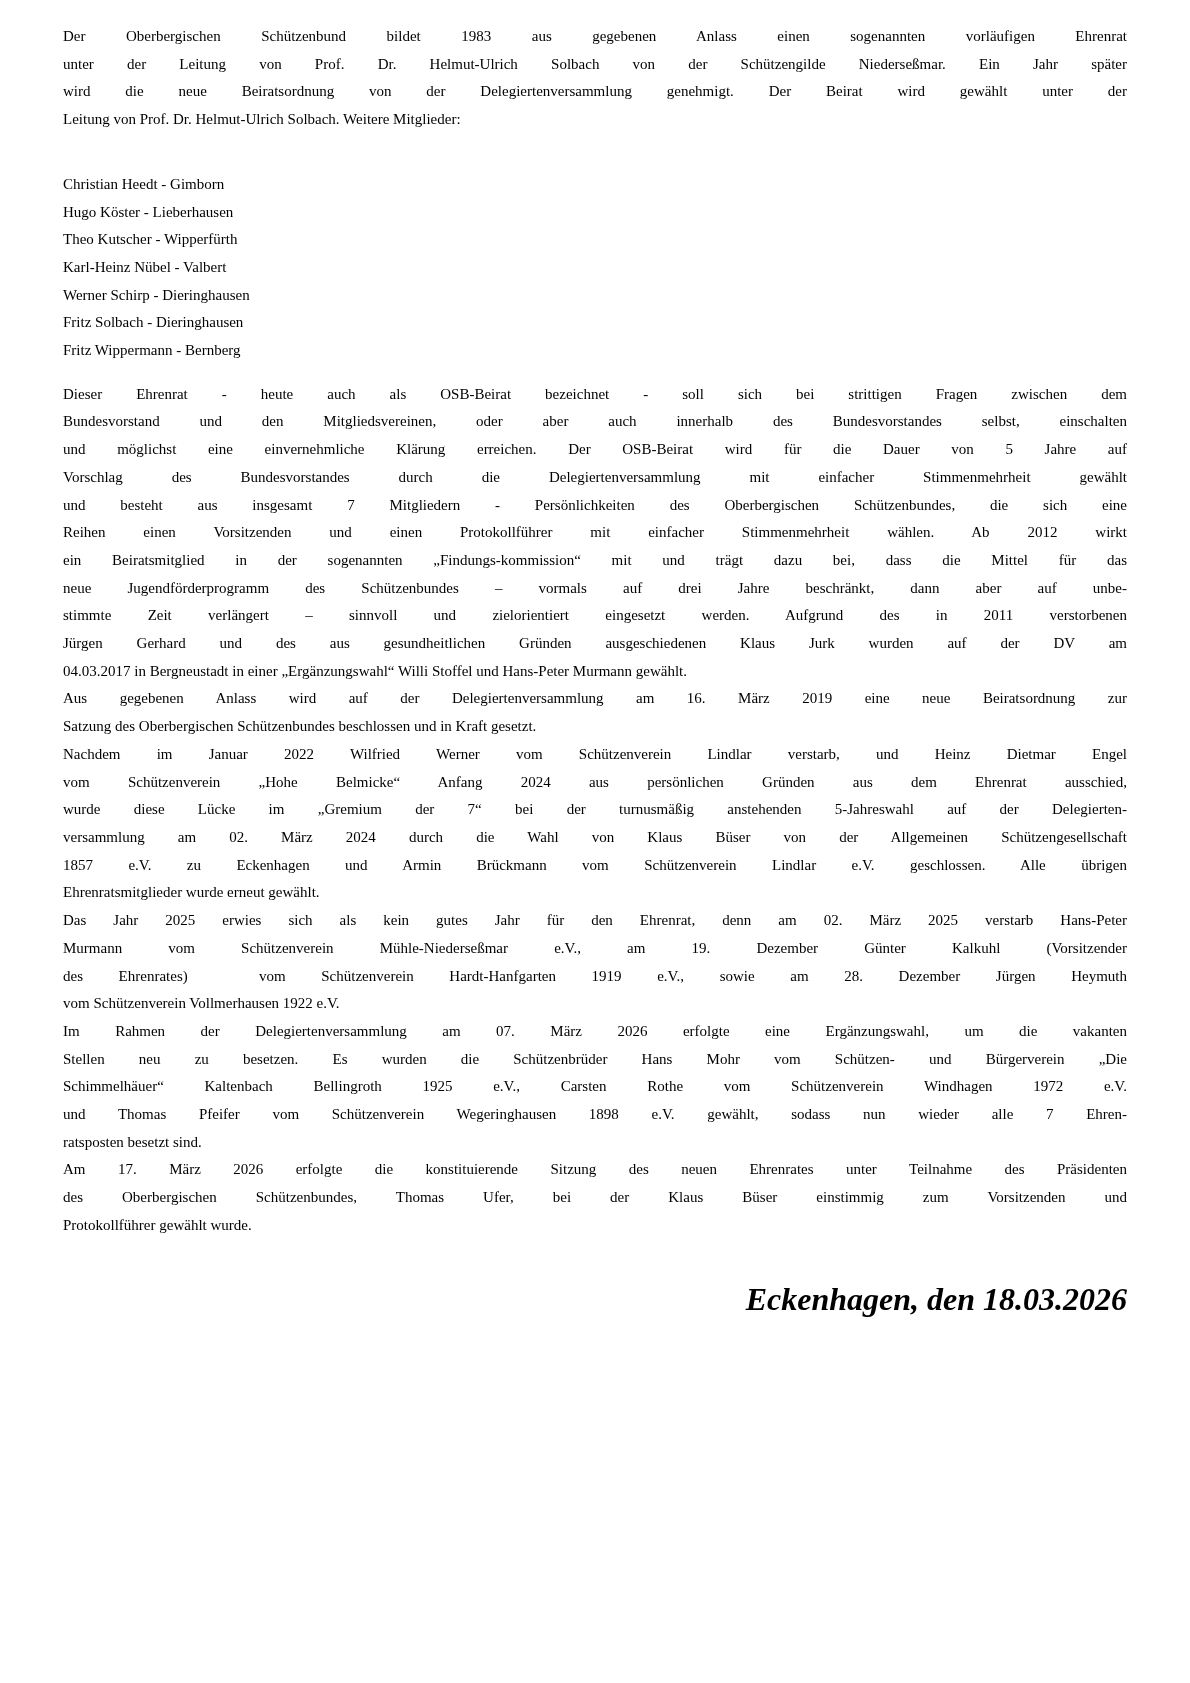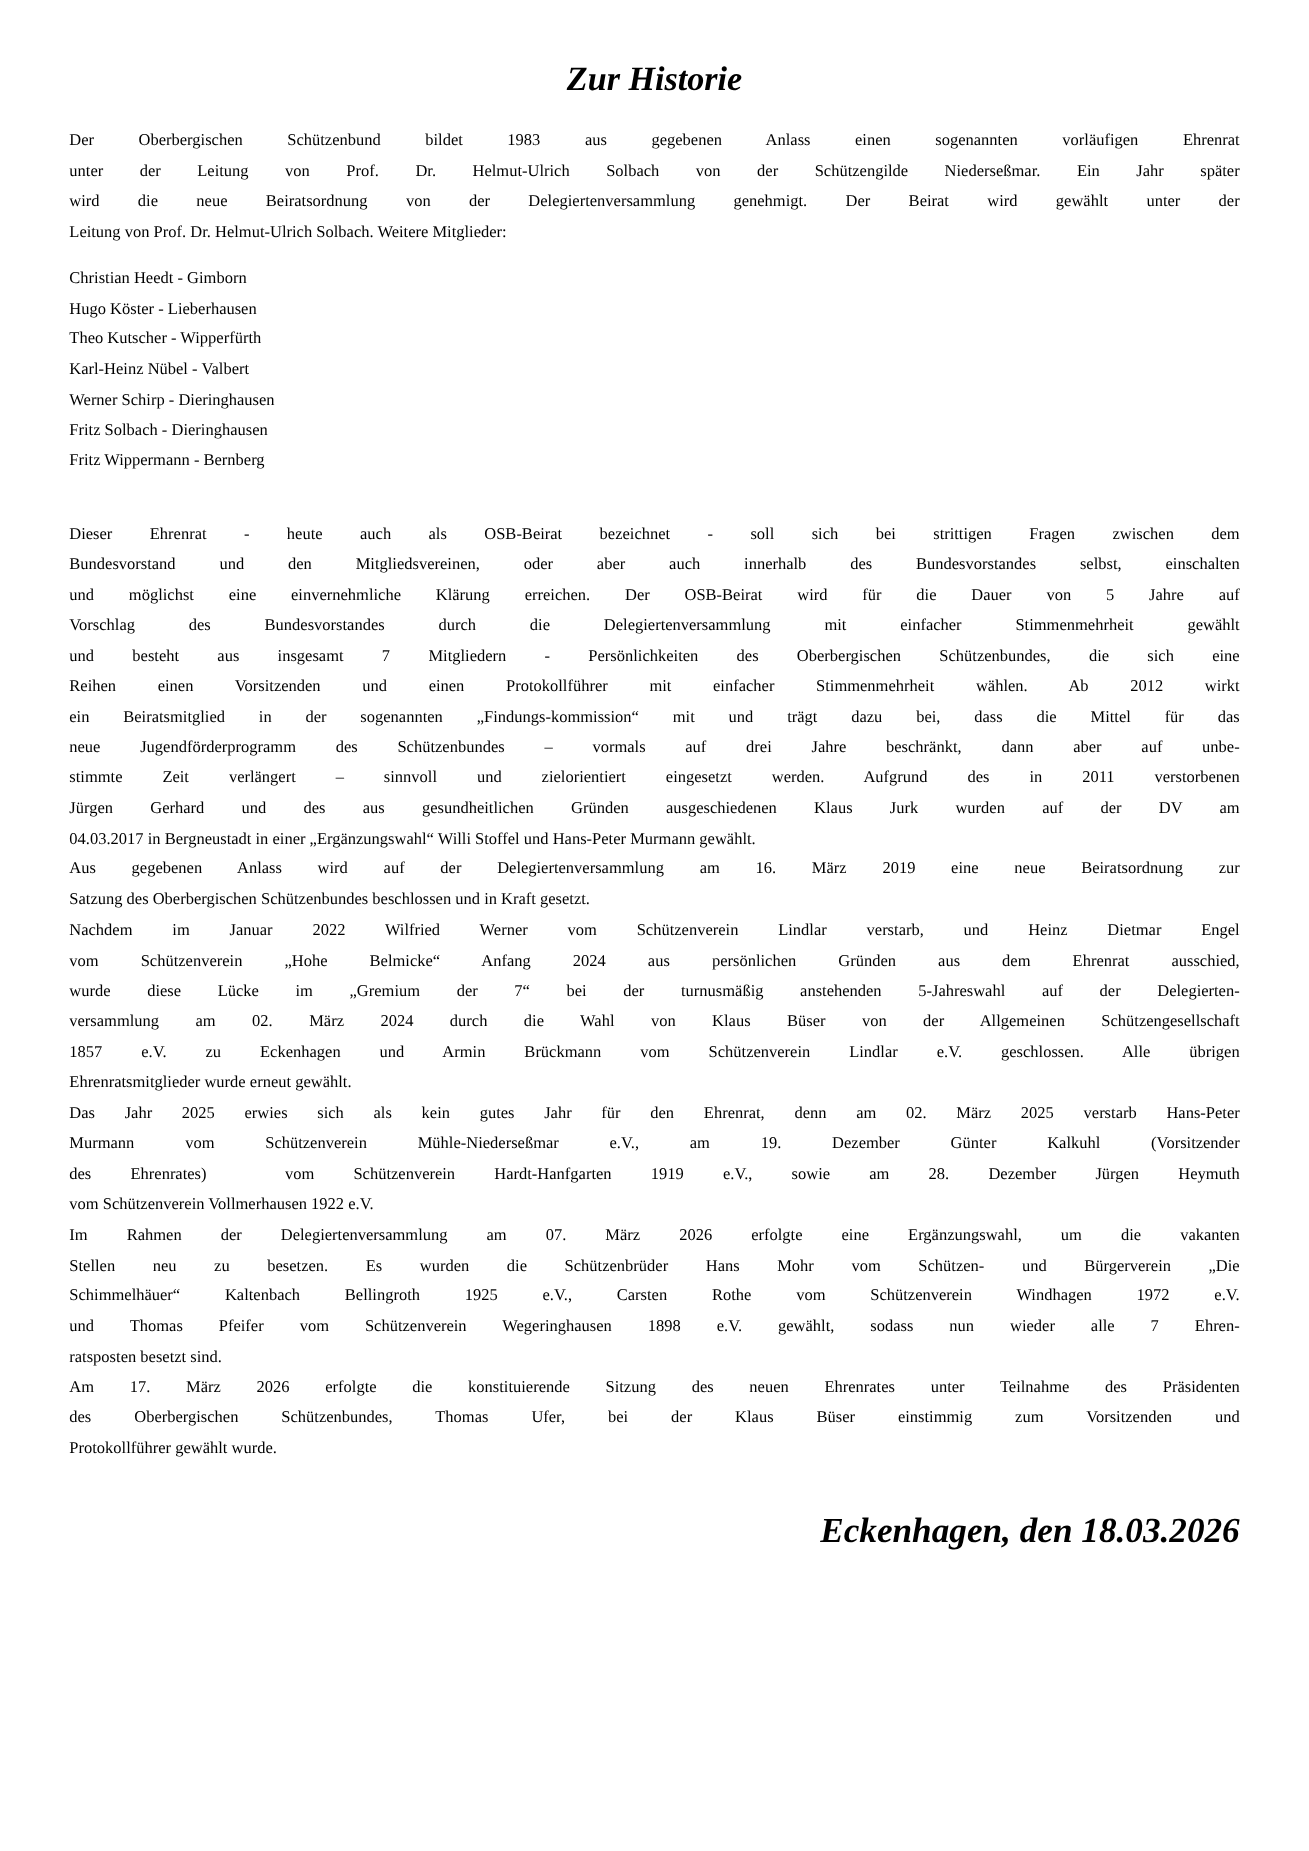--- a/index.html
+++ b/index.html
@@ -25,24 +25,24 @@
     font-size: 31px;
     line-height: 40px;
     font-weight: bold;
     font-style: italic;
     text-align: center;
   }
   .intro {
     margin-top: 23px;
   }
   .members {
-    margin-top: 14px;
+    margin-top: 37px;
   }
   .bodyblock {
-    margin-top: 39px;
+    margin-top: 16px;
   }
   .para {
     margin: 0;
   }
   .line {
     font-size: 15px;
     line-height: 27.7px;
     white-space: normal;
   }
   .justify .line {
@@ -64,21 +64,20 @@
     font-size: 32px;
     line-height: 34px;
   }
 </style>
 </head>
 <body>
 
 <div class="page">
   <div class="content">
 
-    <div class="doc-title">Zur Historie</div>
 
     <div class="intro justify">
         <div class="line">Der Oberbergischen Schützenbund bildet 1983 aus gegebenen Anlass einen sogenannten vorläufigen Ehrenrat</div>
         <div class="line">unter der Leitung von Prof. Dr. Helmut-Ulrich Solbach von der Schützengilde Niederseßmar. Ein Jahr später</div>
         <div class="line">wird die neue Beiratsordnung von der Delegiertenversammlung genehmigt. Der Beirat wird gewählt unter der</div>
         <div class="line last">Leitung von Prof. Dr. Helmut-Ulrich Solbach. Weitere Mitglieder:</div>
       </div>
 
     <div class="members">
         <div class="line">Christian Heedt - Gimborn</div>

